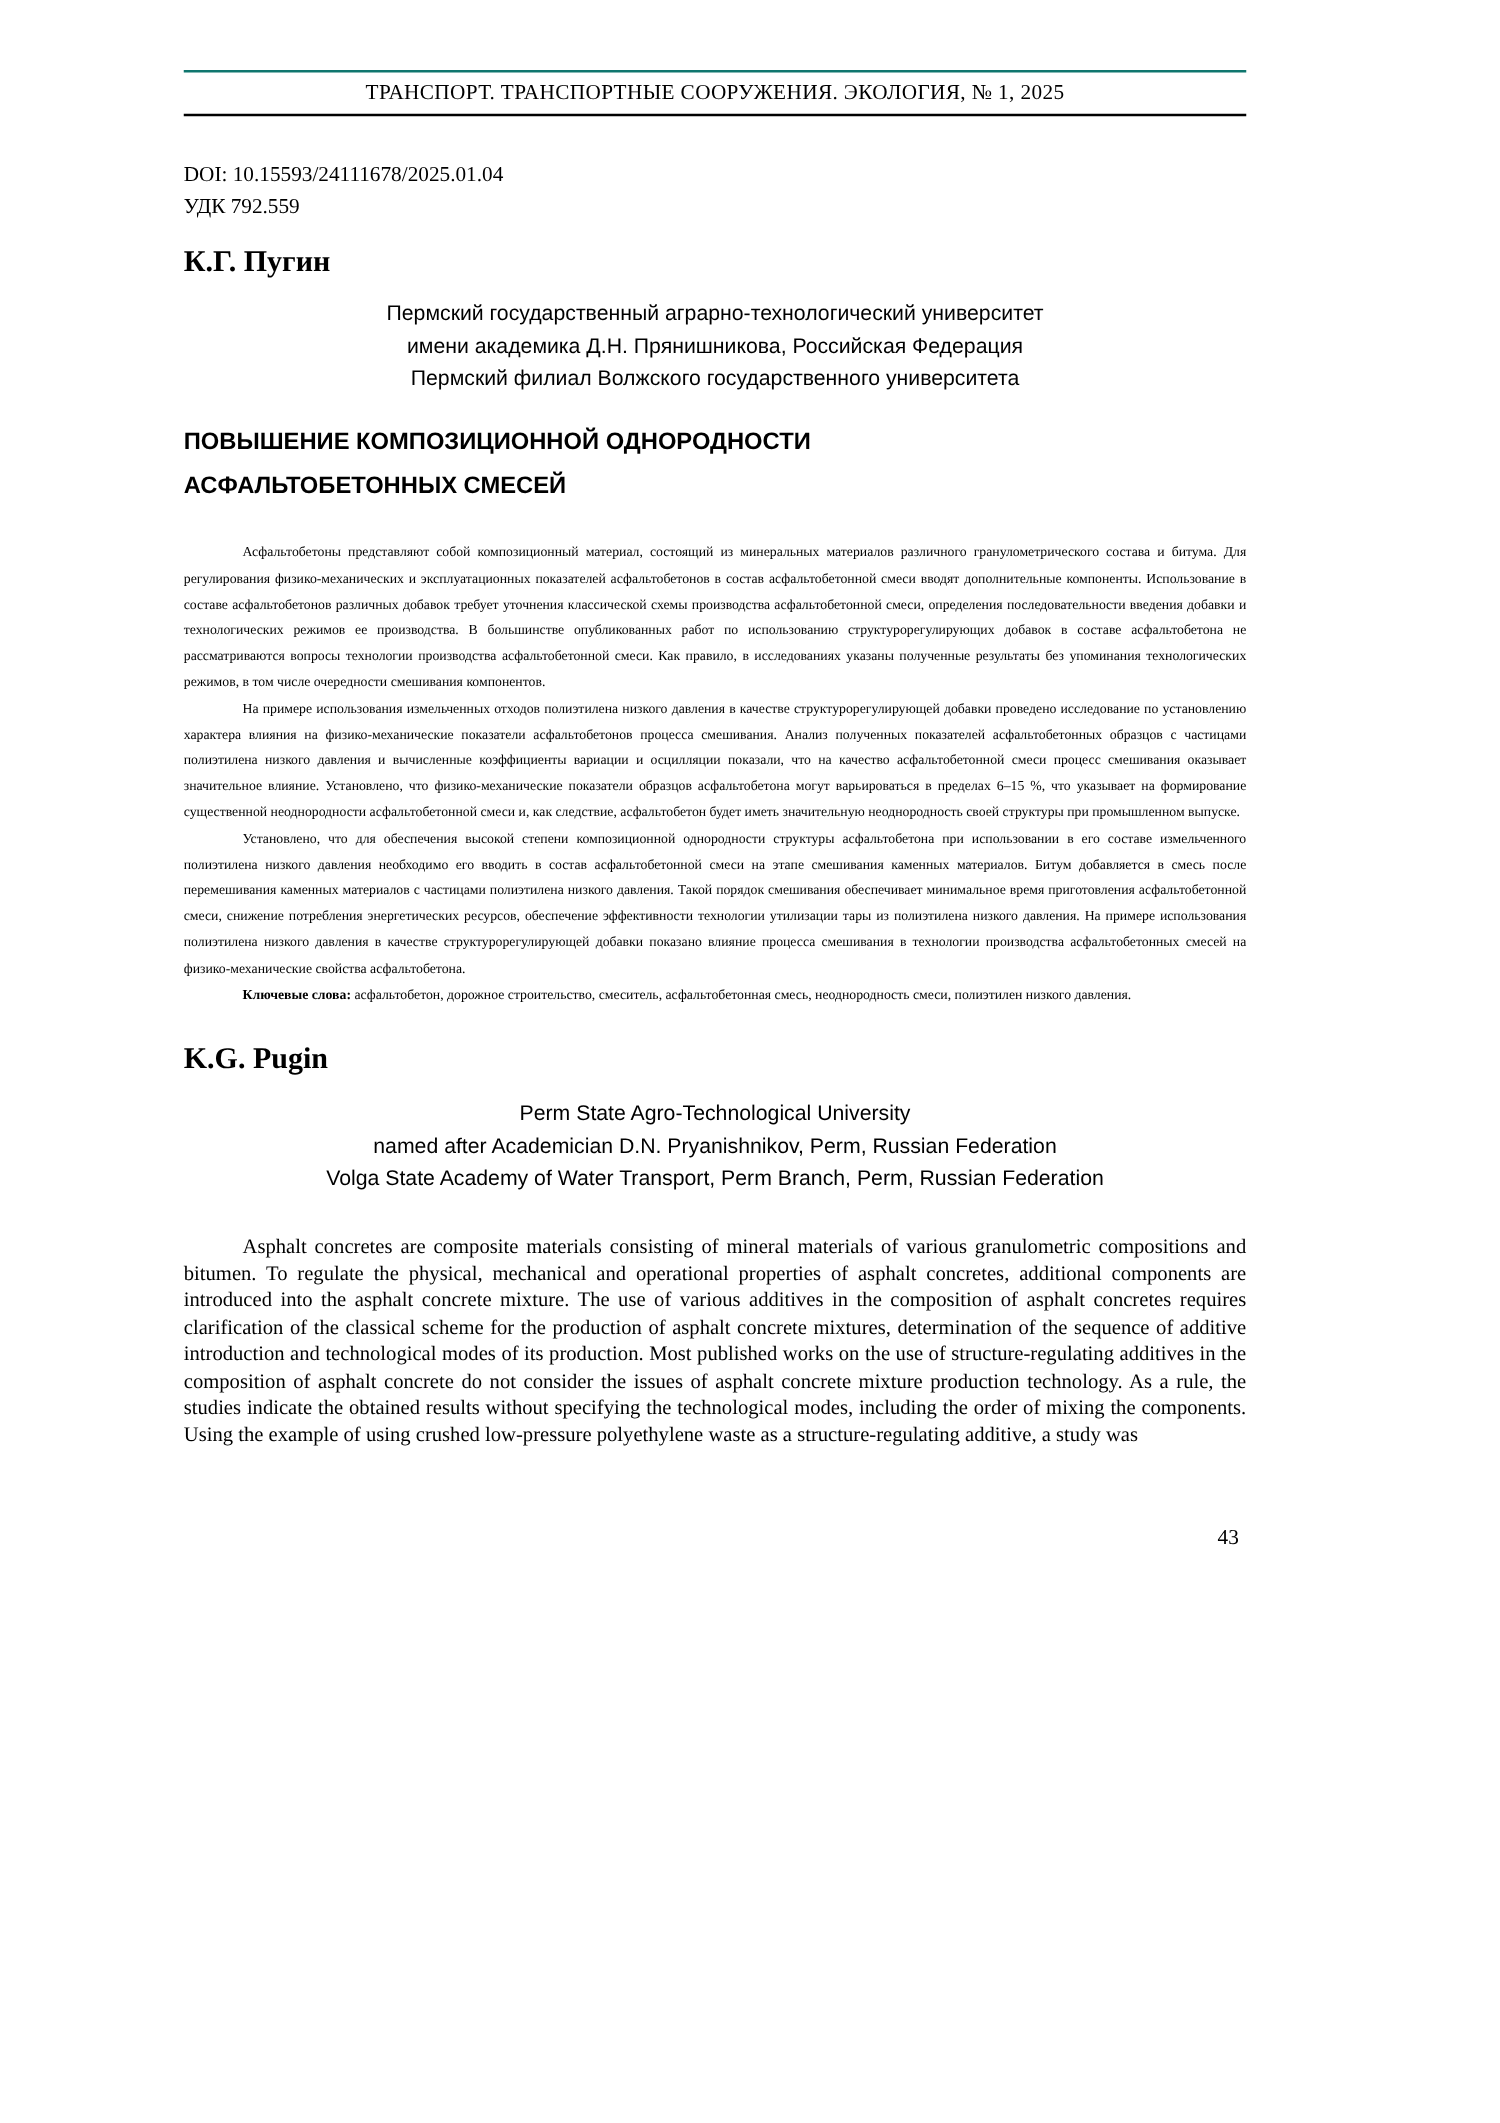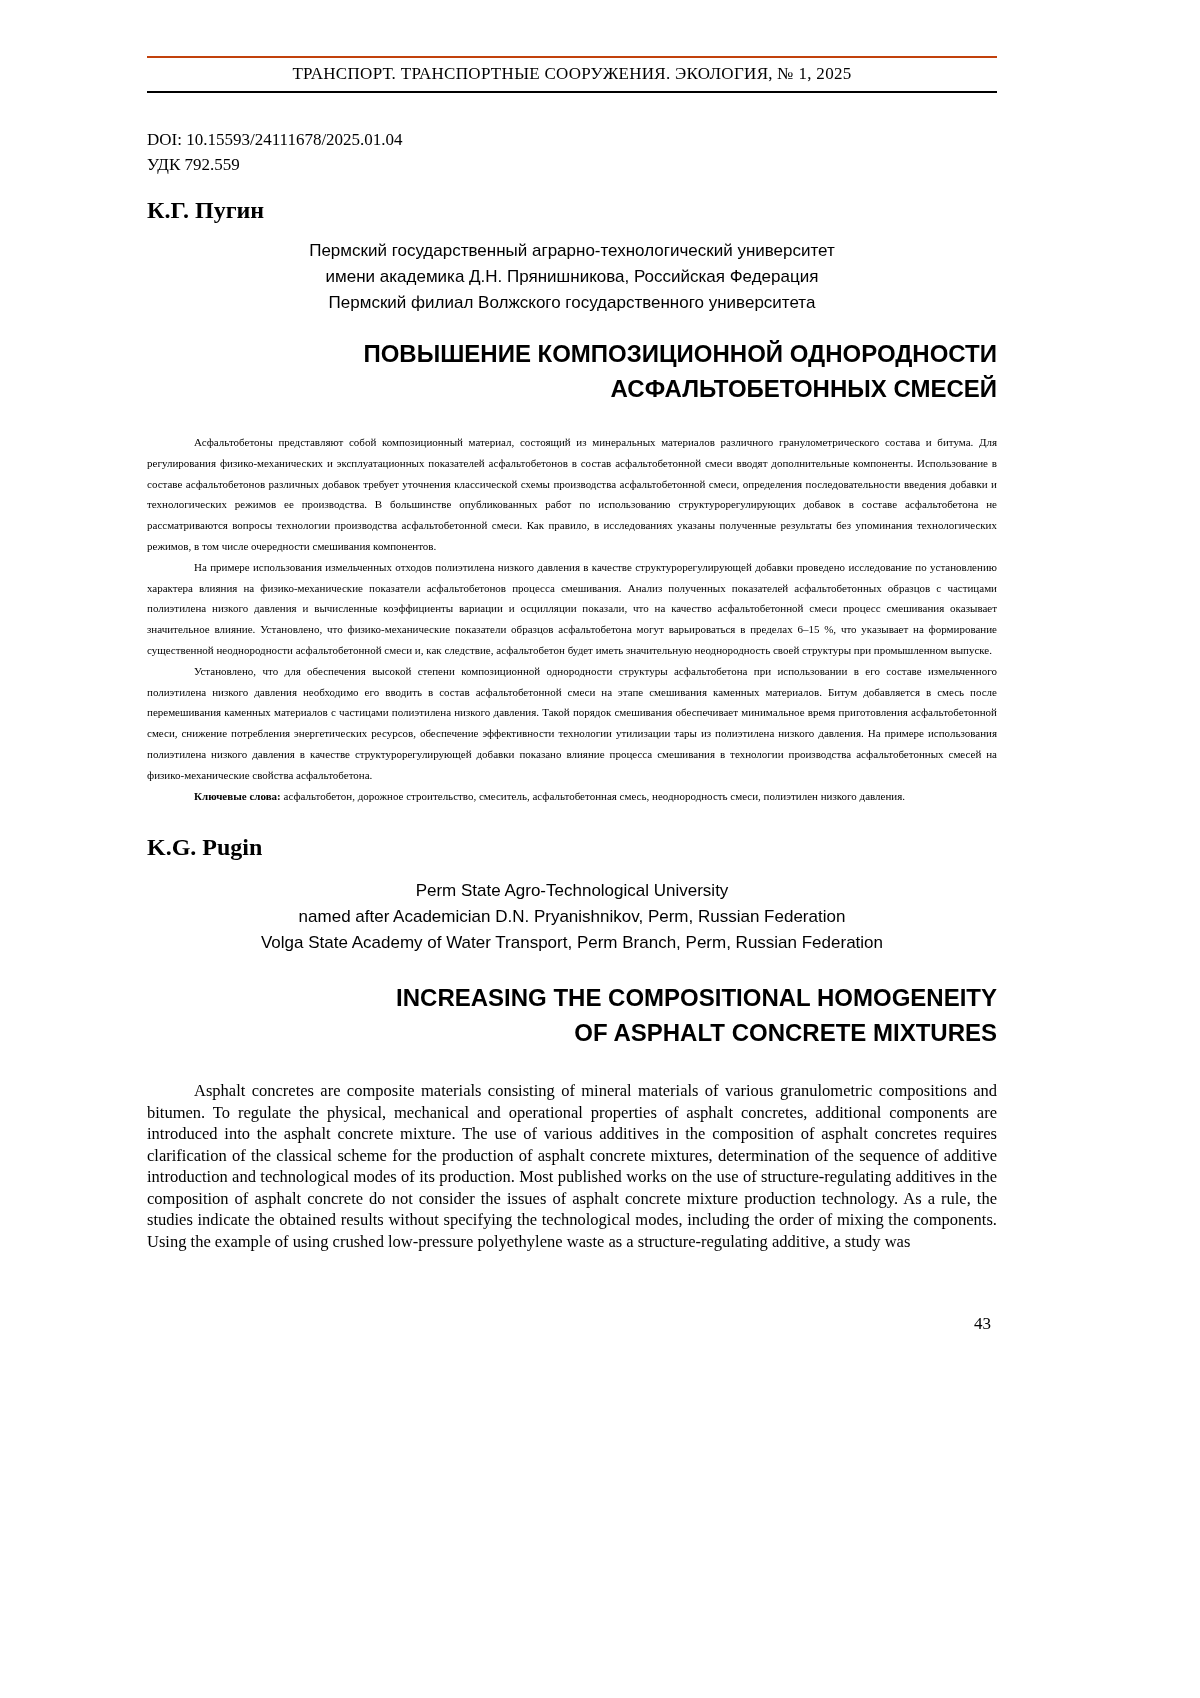--- a/index.html
+++ b/index.html
@@ -13,21 +13,21 @@
     font-family: "Liberation Serif", serif;
   }
   .content {
     position: absolute;
     left: 147px;
     top: 0;
     width: 850px;
   }
   .journal-header {
     margin-top: 56px;
-    border-top: 2px solid #c2410c;
+    border-top: 2px solid #0f766e;
     border-bottom: 2px solid #000;
     padding: 6px 0 7px 0;
     text-align: center;
     font-size: 17px;
     letter-spacing: 0.3px;
   }
   .meta {
     margin-top: 34px;
     font-size: 17px;
     line-height: 25px;
@@ -43,24 +43,24 @@
   .author-en { margin-top: 30px; }
   .affiliation {
     text-align: center;
     font-family: "Liberation Sans", sans-serif;
     font-size: 17px;
     line-height: 26px;
   }
   .affiliation-ru { margin-top: 17px; }
   .affiliation-en { margin-top: 20px; }
   .title {
-    text-align: right;
+    text-align: left;
     font-family: "Liberation Sans", sans-serif;
     font-weight: bold;
-    font-size: 24px;
+    font-size: 19px;
     line-height: 35px;
   }
   .title-ru { margin-top: 20px; }
   .title-en { margin-top: 24px; }
   .abstract {
     font-size: 11px;
     line-height: 20.8px;
     text-align: justify;
   }
   .abstract-ru { margin-top: 26px; }
@@ -112,24 +112,20 @@
   </div>
 
   <div class="author author-en">K.G. Pugin</div>
 
   <div class="affiliation affiliation-en">
     <div>Perm State Agro-Technological University</div>
     <div>named after Academician D.N. Pryanishnikov, Perm, Russian Federation</div>
     <div>Volga State Academy of Water Transport, Perm Branch, Perm, Russian Federation</div>
   </div>
 
-  <div class="title title-en">
-    <div>INCREASING THE COMPOSITIONAL HOMOGENEITY</div>
-    <div>OF ASPHALT CONCRETE MIXTURES</div>
-  </div>
 
   <div class="abstract abstract-en">
     <p>Asphalt concretes are composite materials consisting of mineral materials of various granulometric compositions and bitumen. To regulate the physical, mechanical and operational properties of asphalt concretes, additional components are introduced into the asphalt concrete mixture. The use of various additives in the composition of asphalt concretes requires clarification of the classical scheme for the production of asphalt concrete mixtures, determination of the sequence of additive introduction and technological modes of its production. Most published works on the use of structure-regulating additives in the composition of asphalt concrete do not consider the issues of asphalt concrete mixture production technology. As a rule, the studies indicate the obtained results without specifying the technological modes, including the order of mixing the components. Using the example of using crushed low-pressure polyethylene waste as a structure-regulating additive, a study was</p>
   </div>
 
   <div class="page-number">43</div>
 
 </div>
 
 </body></html>

